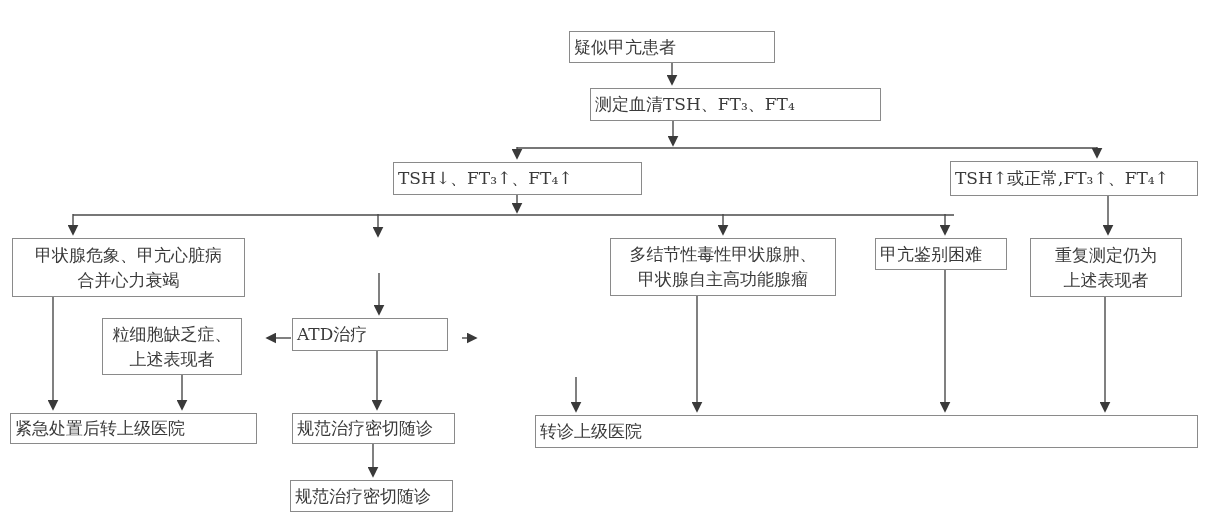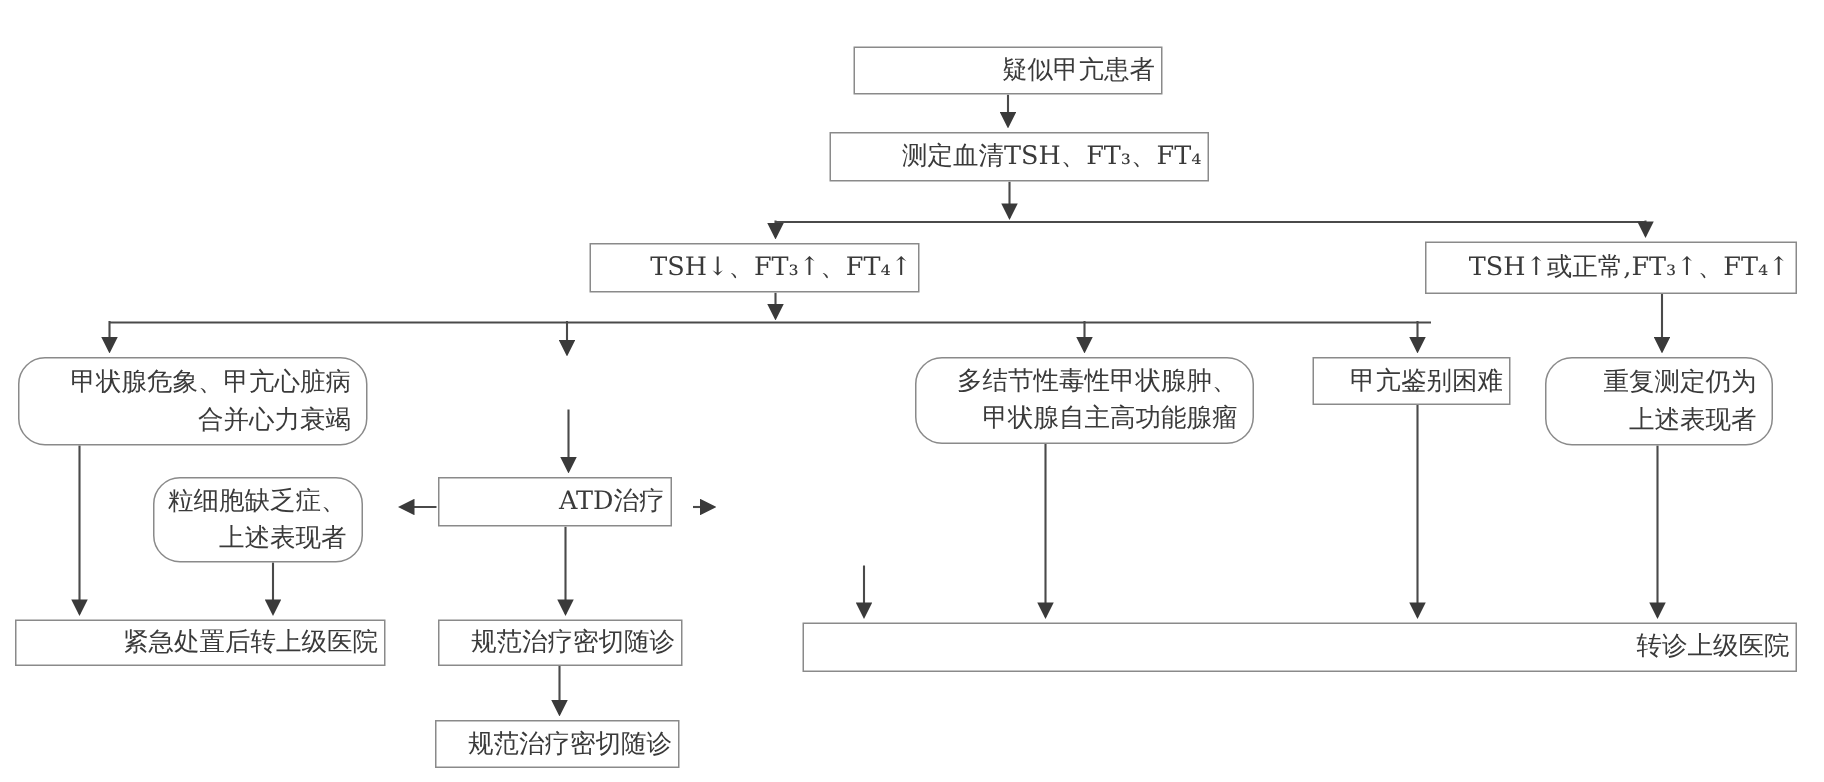--- a/index.html
+++ b/index.html
@@ -15,25 +15,25 @@
     position:absolute;
     box-sizing:border-box;
     border:1.5px solid #8a8a8a;
     background:#ffffff;
     color:#3a3a3a;
     font-size:17px;
     line-height:1.45;
     display:flex;
     flex-direction:column;
     justify-content:center;
-    align-items:flex-end;
+    align-items:flex-start;
     z-index:1;
   }
   .node.center{text-align:center;white-space:nowrap;padding:0 4px;}
-  .node.leftalign{align-items:flex-end;text-align:left;padding:0 10px;white-space:nowrap;border-radius:18px;}
+  .node.leftalign{align-items:center;text-align:left;padding:0 10px;white-space:nowrap;}
   .node .ln{display:block;}
 </style>
 </head>
 <body>
 
 <div id="canvas">
 
   <svg id="wires" viewBox="0 0 1216 521" xmlns="http://www.w3.org/2000/svg">
     <defs>
       <marker id="arw" markerUnits="userSpaceOnUse" markerWidth="11" markerHeight="11" viewBox="0 0 10 10" refX="8.5" refY="5" orient="auto">
@@ -64,25 +64,25 @@
       <line x1="697" y1="296" x2="697" y2="411" marker-end="url(#arw)"></line>
       <line x1="945" y1="270" x2="945" y2="411" marker-end="url(#arw)"></line>
       <line x1="1105" y1="297" x2="1105" y2="411" marker-end="url(#arw)"></line>
     </g>
   </svg>
 
   <div class="node center" style="left:569px;top:31px;width:206px;height:32px">
     <span class="ln">疑似甲亢患者</span>
   </div>
 
-  <div class="node center" style="left:553px;top:88px;width:253px;height:33px">
+  <div class="node center" style="left:590px;top:88px;width:291px;height:33px">
     <span class="ln">测定血清TSH、FT₃、FT₄</span>
   </div>
 
-  <div class="node center" style="left:393px;top:162px;width:220px;height:33px">
+  <div class="node center" style="left:393px;top:162px;width:249px;height:33px">
     <span class="ln">TSH↓、FT₃↑、FT₄↑</span>
   </div>
 
   <div class="node center" style="left:950px;top:161px;width:248px;height:35px">
     <span class="ln">TSH↑或正常,FT₃↑、FT₄↑</span>
   </div>
 
   <div class="node leftalign" style="left:12px;top:238px;width:233px;height:59px">
     <span class="ln">甲状腺危象、甲亢心脏病</span>
     <span class="ln">合并心力衰竭</span>

